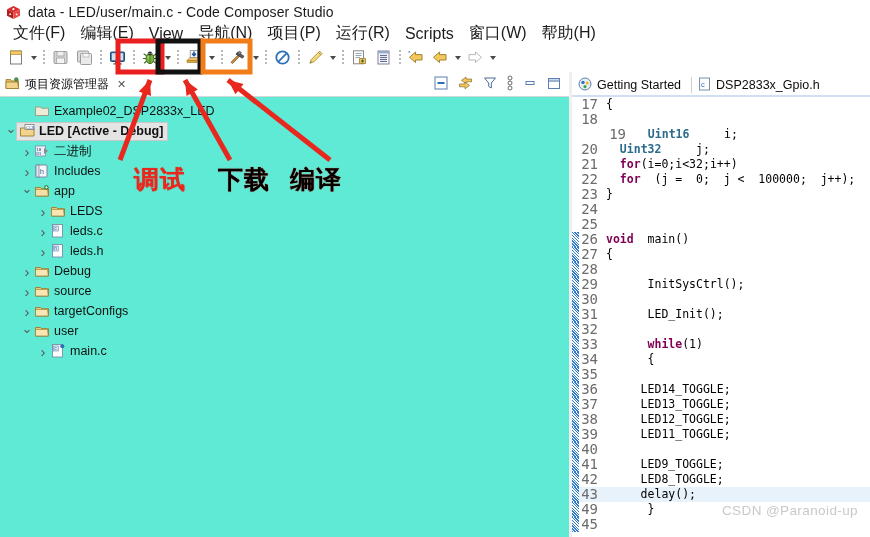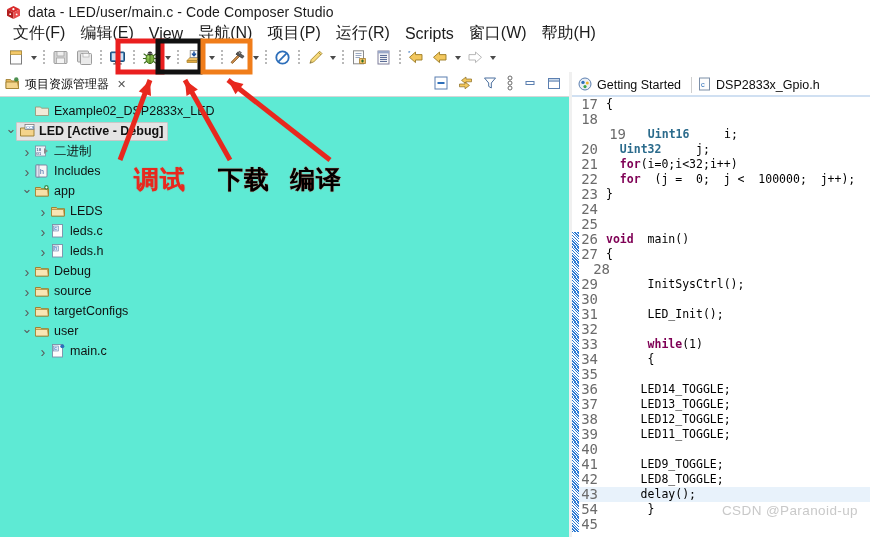--- a/index.html
+++ b/index.html
@@ -594,37 +594,37 @@
             <div class="code-line" style="position: relative;"><span class="ln">18</span><span class="code-text"></span></div>
             <div class="code-line" style="position: relative; margin-left: 28px;"><span class="ln">19</span><span class="code-text">  <span class="ty">Uint16</span>     i;</span></div>
             <div class="code-line" style="position: relative;"><span class="ln">20</span><span class="code-text">  <span class="ty">Uint32</span>     j;</span></div>
             <div class="code-line" style="position: relative;"><span class="ln">21</span><span class="code-text">  <span class="kw">for</span>(i=0;i&lt;32;i++)</span></div>
             <div class="code-line" style="position: relative;"><span class="ln">22</span><span class="code-text">  <span class="kw">for</span>  (j =  0;  j &lt;  100000;  j++);</span></div>
             <div class="code-line" style="position: relative;"><span class="ln">23</span><span class="code-text">}</span></div>
             <div class="code-line" style="position: relative;"><span class="ln">24</span><span class="code-text"></span></div>
             <div class="code-line" style="position: relative;"><span class="ln">25</span><span class="code-text"></span></div>
             <div class="code-line" style="position: relative;"><span style="position: absolute; left: 0px; top: 0px; width: 7px; height: 15px; background: repeating-linear-gradient(45deg, rgb(46, 123, 212) 0px, rgb(46, 123, 212) 1px, rgb(255, 255, 255) 1px, rgb(255, 255, 255) 2px);"></span><span class="ln">26</span><span class="code-text"><span class="kw">void</span>  main()</span></div>
             <div class="code-line" style="position: relative;"><span style="position: absolute; left: 0px; top: 0px; width: 7px; height: 15px; background: repeating-linear-gradient(45deg, rgb(46, 123, 212) 0px, rgb(46, 123, 212) 1px, rgb(255, 255, 255) 1px, rgb(255, 255, 255) 2px);"></span><span class="ln">27</span><span class="code-text">{</span></div>
-            <div class="code-line" style="position: relative; padding-left: 12px;"><span style="position: absolute; left: 0px; top: 0px; width: 7px; height: 15px; background: repeating-linear-gradient(45deg, rgb(46, 123, 212) 0px, rgb(46, 123, 212) 1px, rgb(255, 255, 255) 1px, rgb(255, 255, 255) 2px);"></span><span class="ln">28</span><span class="code-text"></span></div>
+            <div class="code-line" style="position: relative;"><span style="position: absolute; left: 0px; top: 0px; width: 7px; height: 15px; background: repeating-linear-gradient(45deg, rgb(46, 123, 212) 0px, rgb(46, 123, 212) 1px, rgb(255, 255, 255) 1px, rgb(255, 255, 255) 2px);"></span><span class="ln">28</span><span class="code-text"></span></div>
             <div class="code-line" style="position: relative;"><span style="position: absolute; left: 0px; top: 0px; width: 7px; height: 15px; background: repeating-linear-gradient(45deg, rgb(46, 123, 212) 0px, rgb(46, 123, 212) 1px, rgb(255, 255, 255) 1px, rgb(255, 255, 255) 2px);"></span><span class="ln">29</span><span class="code-text">      InitSysCtrl();</span></div>
             <div class="code-line" style="position: relative;"><span style="position: absolute; left: 0px; top: 0px; width: 7px; height: 15px; background: repeating-linear-gradient(45deg, rgb(46, 123, 212) 0px, rgb(46, 123, 212) 1px, rgb(255, 255, 255) 1px, rgb(255, 255, 255) 2px);"></span><span class="ln">30</span><span class="code-text"></span></div>
             <div class="code-line" style="position: relative;"><span style="position: absolute; left: 0px; top: 0px; width: 7px; height: 15px; background: repeating-linear-gradient(45deg, rgb(46, 123, 212) 0px, rgb(46, 123, 212) 1px, rgb(255, 255, 255) 1px, rgb(255, 255, 255) 2px);"></span><span class="ln">31</span><span class="code-text">      LED_Init();</span></div>
             <div class="code-line" style="position: relative;"><span style="position: absolute; left: 0px; top: 0px; width: 7px; height: 15px; background: repeating-linear-gradient(45deg, rgb(46, 123, 212) 0px, rgb(46, 123, 212) 1px, rgb(255, 255, 255) 1px, rgb(255, 255, 255) 2px);"></span><span class="ln">32</span><span class="code-text"></span></div>
             <div class="code-line" style="position: relative;"><span style="position: absolute; left: 0px; top: 0px; width: 7px; height: 15px; background: repeating-linear-gradient(45deg, rgb(46, 123, 212) 0px, rgb(46, 123, 212) 1px, rgb(255, 255, 255) 1px, rgb(255, 255, 255) 2px);"></span><span class="ln">33</span><span class="code-text">      <span class="kw">while</span>(1)</span></div>
             <div class="code-line" style="position: relative;"><span style="position: absolute; left: 0px; top: 0px; width: 7px; height: 15px; background: repeating-linear-gradient(45deg, rgb(46, 123, 212) 0px, rgb(46, 123, 212) 1px, rgb(255, 255, 255) 1px, rgb(255, 255, 255) 2px);"></span><span class="ln">34</span><span class="code-text">      {</span></div>
             <div class="code-line" style="position: relative;"><span style="position: absolute; left: 0px; top: 0px; width: 7px; height: 15px; background: repeating-linear-gradient(45deg, rgb(46, 123, 212) 0px, rgb(46, 123, 212) 1px, rgb(255, 255, 255) 1px, rgb(255, 255, 255) 2px);"></span><span class="ln">35</span><span class="code-text"></span></div>
             <div class="code-line" style="position: relative;"><span style="position: absolute; left: 0px; top: 0px; width: 7px; height: 15px; background: repeating-linear-gradient(45deg, rgb(46, 123, 212) 0px, rgb(46, 123, 212) 1px, rgb(255, 255, 255) 1px, rgb(255, 255, 255) 2px);"></span><span class="ln">36</span><span class="code-text">     LED14_TOGGLE;</span></div>
             <div class="code-line" style="position: relative;"><span style="position: absolute; left: 0px; top: 0px; width: 7px; height: 15px; background: repeating-linear-gradient(45deg, rgb(46, 123, 212) 0px, rgb(46, 123, 212) 1px, rgb(255, 255, 255) 1px, rgb(255, 255, 255) 2px);"></span><span class="ln">37</span><span class="code-text">     LED13_TOGGLE;</span></div>
             <div class="code-line" style="position: relative;"><span style="position: absolute; left: 0px; top: 0px; width: 7px; height: 15px; background: repeating-linear-gradient(45deg, rgb(46, 123, 212) 0px, rgb(46, 123, 212) 1px, rgb(255, 255, 255) 1px, rgb(255, 255, 255) 2px);"></span><span class="ln">38</span><span class="code-text">     LED12_TOGGLE;</span></div>
             <div class="code-line" style="position: relative;"><span style="position: absolute; left: 0px; top: 0px; width: 7px; height: 15px; background: repeating-linear-gradient(45deg, rgb(46, 123, 212) 0px, rgb(46, 123, 212) 1px, rgb(255, 255, 255) 1px, rgb(255, 255, 255) 2px);"></span><span class="ln">39</span><span class="code-text">     LED11_TOGGLE;</span></div>
             <div class="code-line" style="position: relative;"><span style="position: absolute; left: 0px; top: 0px; width: 7px; height: 15px; background: repeating-linear-gradient(45deg, rgb(46, 123, 212) 0px, rgb(46, 123, 212) 1px, rgb(255, 255, 255) 1px, rgb(255, 255, 255) 2px);"></span><span class="ln">40</span></div>
             <div class="code-line" style="position: relative;"><span style="position: absolute; left: 0px; top: 0px; width: 7px; height: 15px; background: repeating-linear-gradient(45deg, rgb(46, 123, 212) 0px, rgb(46, 123, 212) 1px, rgb(255, 255, 255) 1px, rgb(255, 255, 255) 2px);"></span><span class="ln">41</span><span class="code-text">     LED9_TOGGLE;</span></div>
             <div class="code-line" style="position: relative;"><span style="position: absolute; left: 0px; top: 0px; width: 7px; height: 15px; background: repeating-linear-gradient(45deg, rgb(46, 123, 212) 0px, rgb(46, 123, 212) 1px, rgb(255, 255, 255) 1px, rgb(255, 255, 255) 2px);"></span><span class="ln">42</span><span class="code-text">     LED8_TOGGLE;</span></div>
             <div class="code-line line-hl" style="position: relative;"><span style="position: absolute; left: 0px; top: 0px; width: 7px; height: 15px; background: repeating-linear-gradient(45deg, rgb(46, 123, 212) 0px, rgb(46, 123, 212) 1px, rgb(255, 255, 255) 1px, rgb(255, 255, 255) 2px);"></span><span class="ln">43</span><span class="code-text">     delay();</span></div>
-            <div class="code-line" style="position: relative;"><span style="position: absolute; left: 0px; top: 0px; width: 7px; height: 15px; background: repeating-linear-gradient(45deg, rgb(46, 123, 212) 0px, rgb(46, 123, 212) 1px, rgb(255, 255, 255) 1px, rgb(255, 255, 255) 2px);"></span><span class="ln">54</span><span class="code-text">      }</span></div>
+            <div class="code-line" style="position: relative;"><span style="position: absolute; left: 0px; top: 0px; width: 7px; height: 15px; background: repeating-linear-gradient(45deg, rgb(46, 123, 212) 0px, rgb(46, 123, 212) 1px, rgb(255, 255, 255) 1px, rgb(255, 255, 255) 2px);"></span><span class="ln">49</span><span class="code-text">      }</span></div>
             <div class="code-line" style="position: relative;"><span style="position: absolute; left: 0px; top: 0px; width: 7px; height: 15px; background: repeating-linear-gradient(45deg, rgb(46, 123, 212) 0px, rgb(46, 123, 212) 1px, rgb(255, 255, 255) 1px, rgb(255, 255, 255) 2px);"></span><span class="ln">45</span><span class="code-text"></span></div>
           </div>
         <div class="watermark">CSDN @Paranoid-up</div>
       </div>
     </div>
   </div>
 
   <svg class="overlay" id="overlay" width="870" height="537" viewBox="0 0 870 537">
       <rect x="118" y="41" width="44" height="31" fill="none" stroke="#ea1f1f" stroke-width="5"></rect>
       <rect x="158" y="41" width="42" height="31" fill="none" stroke="#111111" stroke-width="5"></rect>

